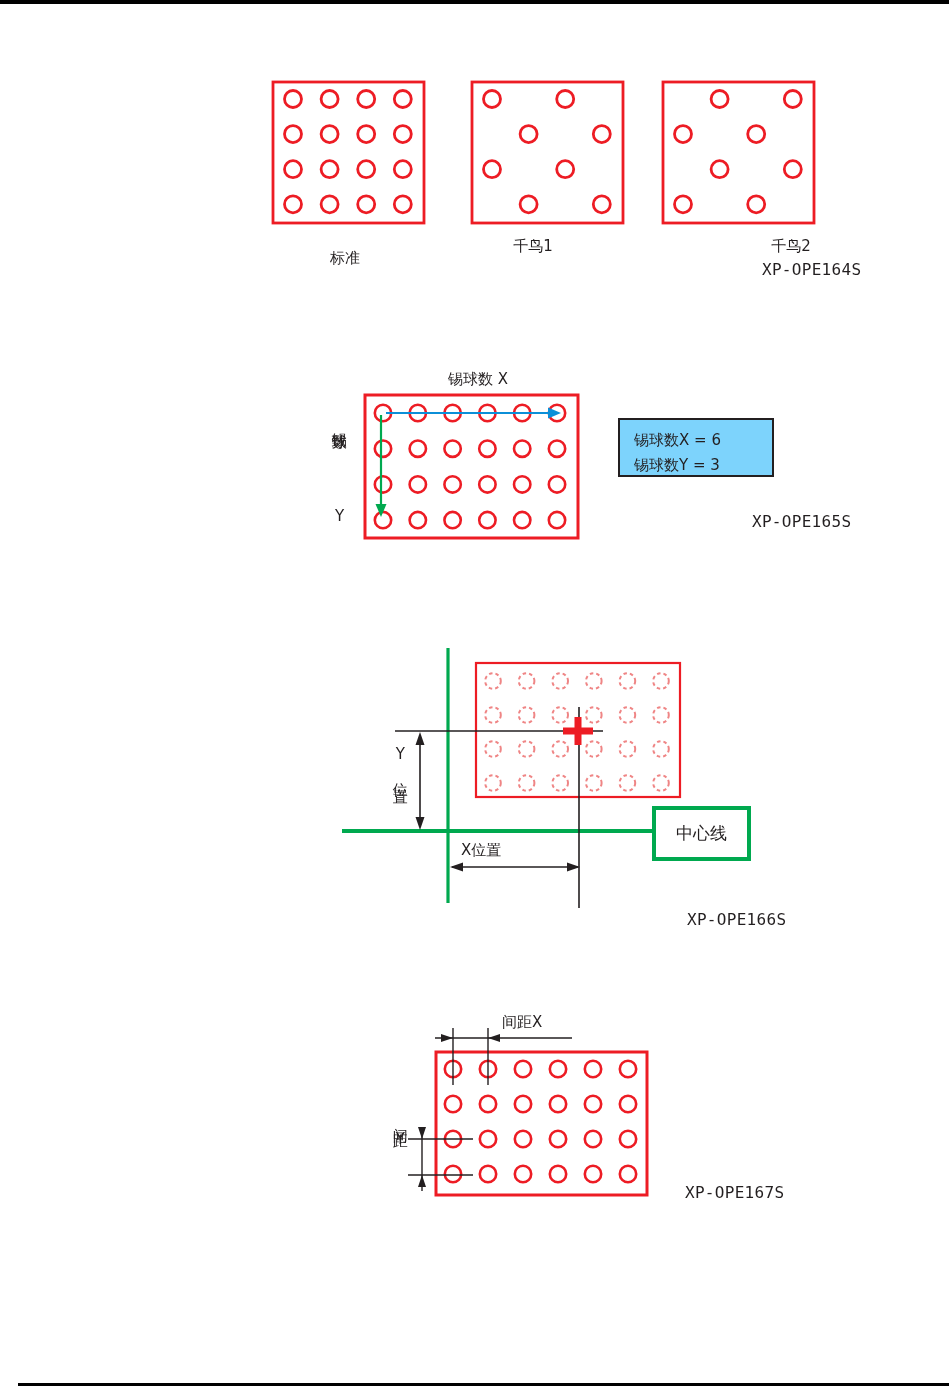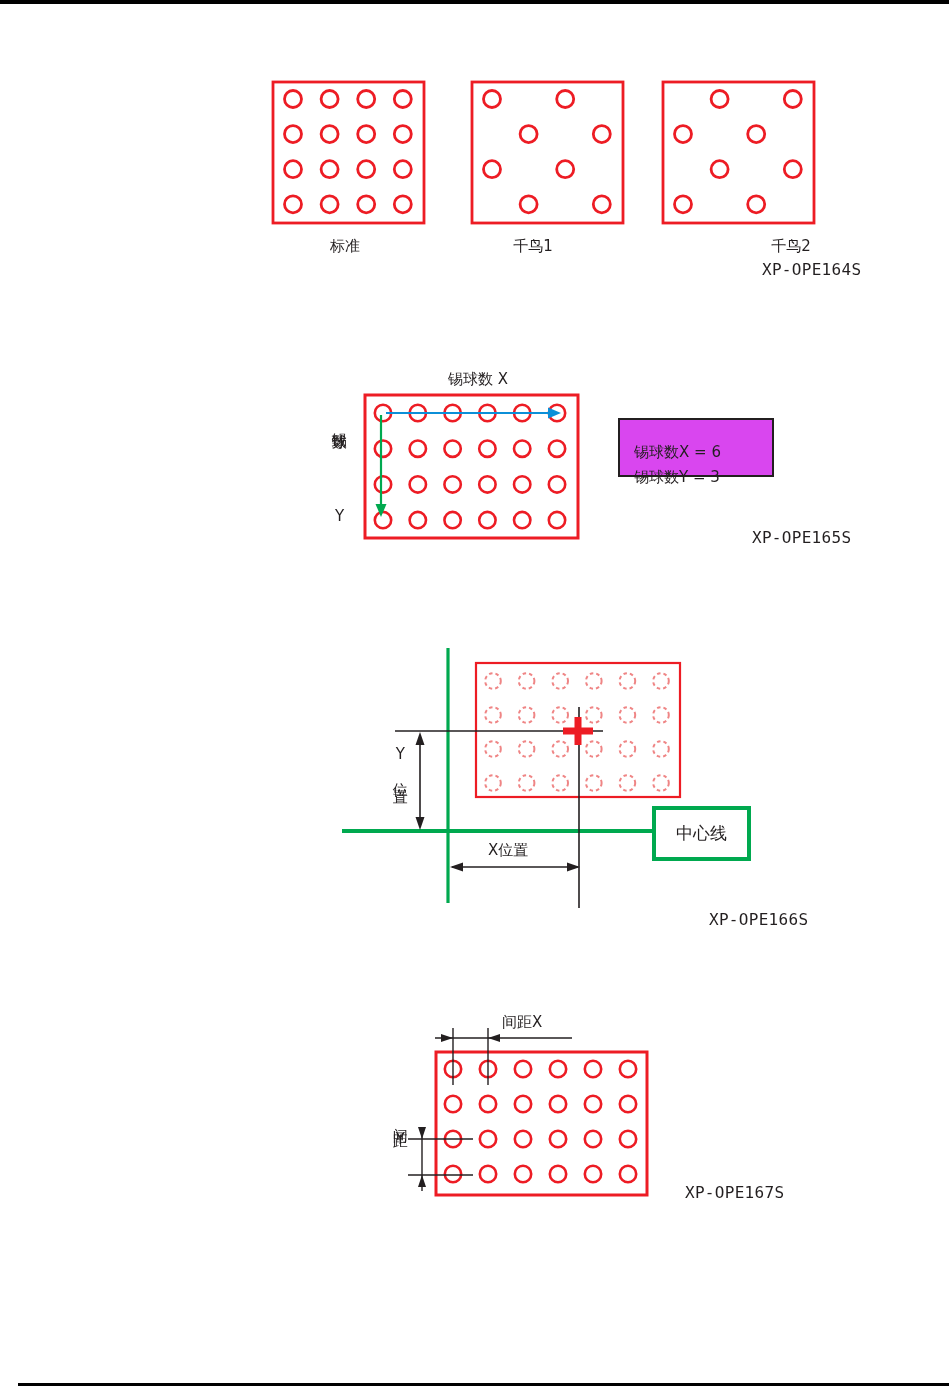--- a/index.html
+++ b/index.html
@@ -12,21 +12,21 @@
   .t{position:absolute;font-size:15px;line-height:1.15;white-space:pre}
   .cap{transform:translateX(-50%)}
   .code{position:absolute;font-family:"DejaVu Sans Mono",monospace;font-size:16px;letter-spacing:0.3px}
   .vert{writing-mode:vertical-rl;text-orientation:upright}
   .ls1{letter-spacing:1px}
   .ls7{letter-spacing:7px}
   .rule-top{position:absolute;left:0;top:0;width:949px;height:4px;background:#000}
   .rule-bottom{position:absolute;left:18px;top:1383px;width:931px;height:3px;background:#000}
   .info-box{
     position:absolute;left:618px;top:418px;width:156px;height:59px;
-    border:2px solid #231f20;font-size:15px;line-height:25px;padding:20px 0 0 14px;background:#d946ef;
+    border:2px solid #231f20;font-size:15px;line-height:25px;padding:8px 0 0 14px;background:#7dd3fc;
   }
   .center-box{
     position:absolute;left:652px;top:806px;width:99px;height:55px;
     border:4px solid #00a94f;background:#fff;display:flex;align-items:center;justify-content:center;
     font-size:17px;
   }
 </style>
 </head>
 <body>
 
@@ -173,36 +173,36 @@
       <polygon points="453,1038 441,1034 441,1042" fill="#231f20"></polygon>
       <polygon points="488,1038 500,1034 500,1042" fill="#231f20"></polygon>
       <line x1="408" y1="1139" x2="473" y2="1139" stroke="#231f20" stroke-width="1.4"></line>
       <line x1="408" y1="1175" x2="473" y2="1175" stroke="#231f20" stroke-width="1.4"></line>
       <line x1="422" y1="1127" x2="422" y2="1191" stroke="#231f20" stroke-width="1.4"></line>
       <polygon points="422,1139 418,1127 426,1127" fill="#231f20"></polygon>
       <polygon points="422,1175 418,1187 426,1187" fill="#231f20"></polygon>
     </g>
   </svg>
 
-<div class="t cap" style="left:345px;top:238px">标准</div>
+<div class="t cap" style="left:345px;top:250px">标准</div>
 <div class="t cap" style="left:533px;top:238px">千鸟1</div>
 <div class="t cap" style="left:791px;top:238px">千鸟2</div>
 <div class="code" style="left:762px;top:260px">XP-OPE164S</div>
 
 <div class="t cap" style="left:478px;top:371px">锡球数 X</div>
 <div class="t vert ls1" style="left:330px;top:421px">锡球数</div>
 <div class="t" style="left:335px;top:508px">Y</div>
 <div class="info-box">
   <div>锡球数X = 6</div>
   <div>锡球数Y = 3</div>
 </div>
-<div class="code" style="left:752px;top:528px">XP-OPE165S</div>
+<div class="code" style="left:752px;top:512px">XP-OPE165S</div>
 
 <div class="t vert ls7" style="left:391px;top:745px">Y位置</div>
-<div class="t" style="left:488px;top:842px">X位置</div>
+<div class="t" style="left:461px;top:842px">X位置</div>
 <div class="center-box" style="border-color: rgb(0, 169, 79);">
   <span>中心线</span>
 </div>
-<div class="code" style="left:709px;top:910px">XP-OPE166S</div>
+<div class="code" style="left:687px;top:910px">XP-OPE166S</div>
 
 <div class="t" style="left:502px;top:1014px">间距X</div>
 <div class="t vert ls7" style="left:391px;top:1116px">间距Y</div>
 <div class="code" style="left:685px;top:1183px">XP-OPE167S</div>
 
 </body></html>

